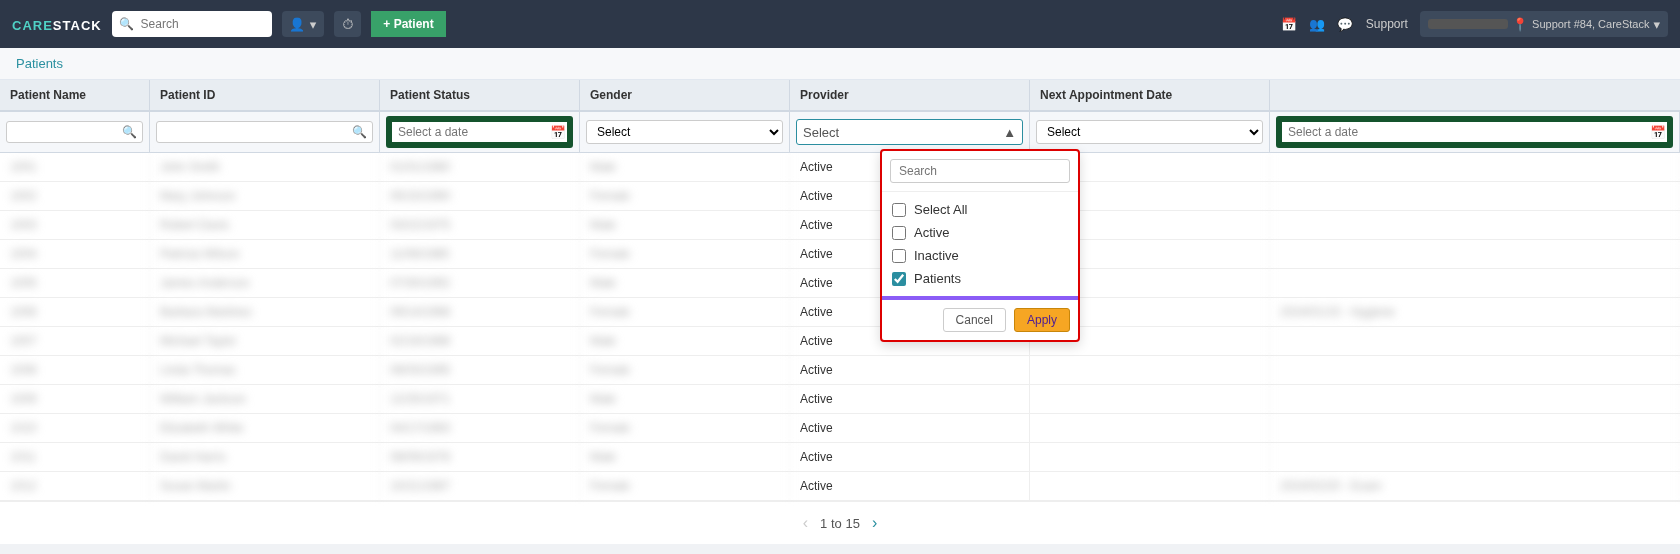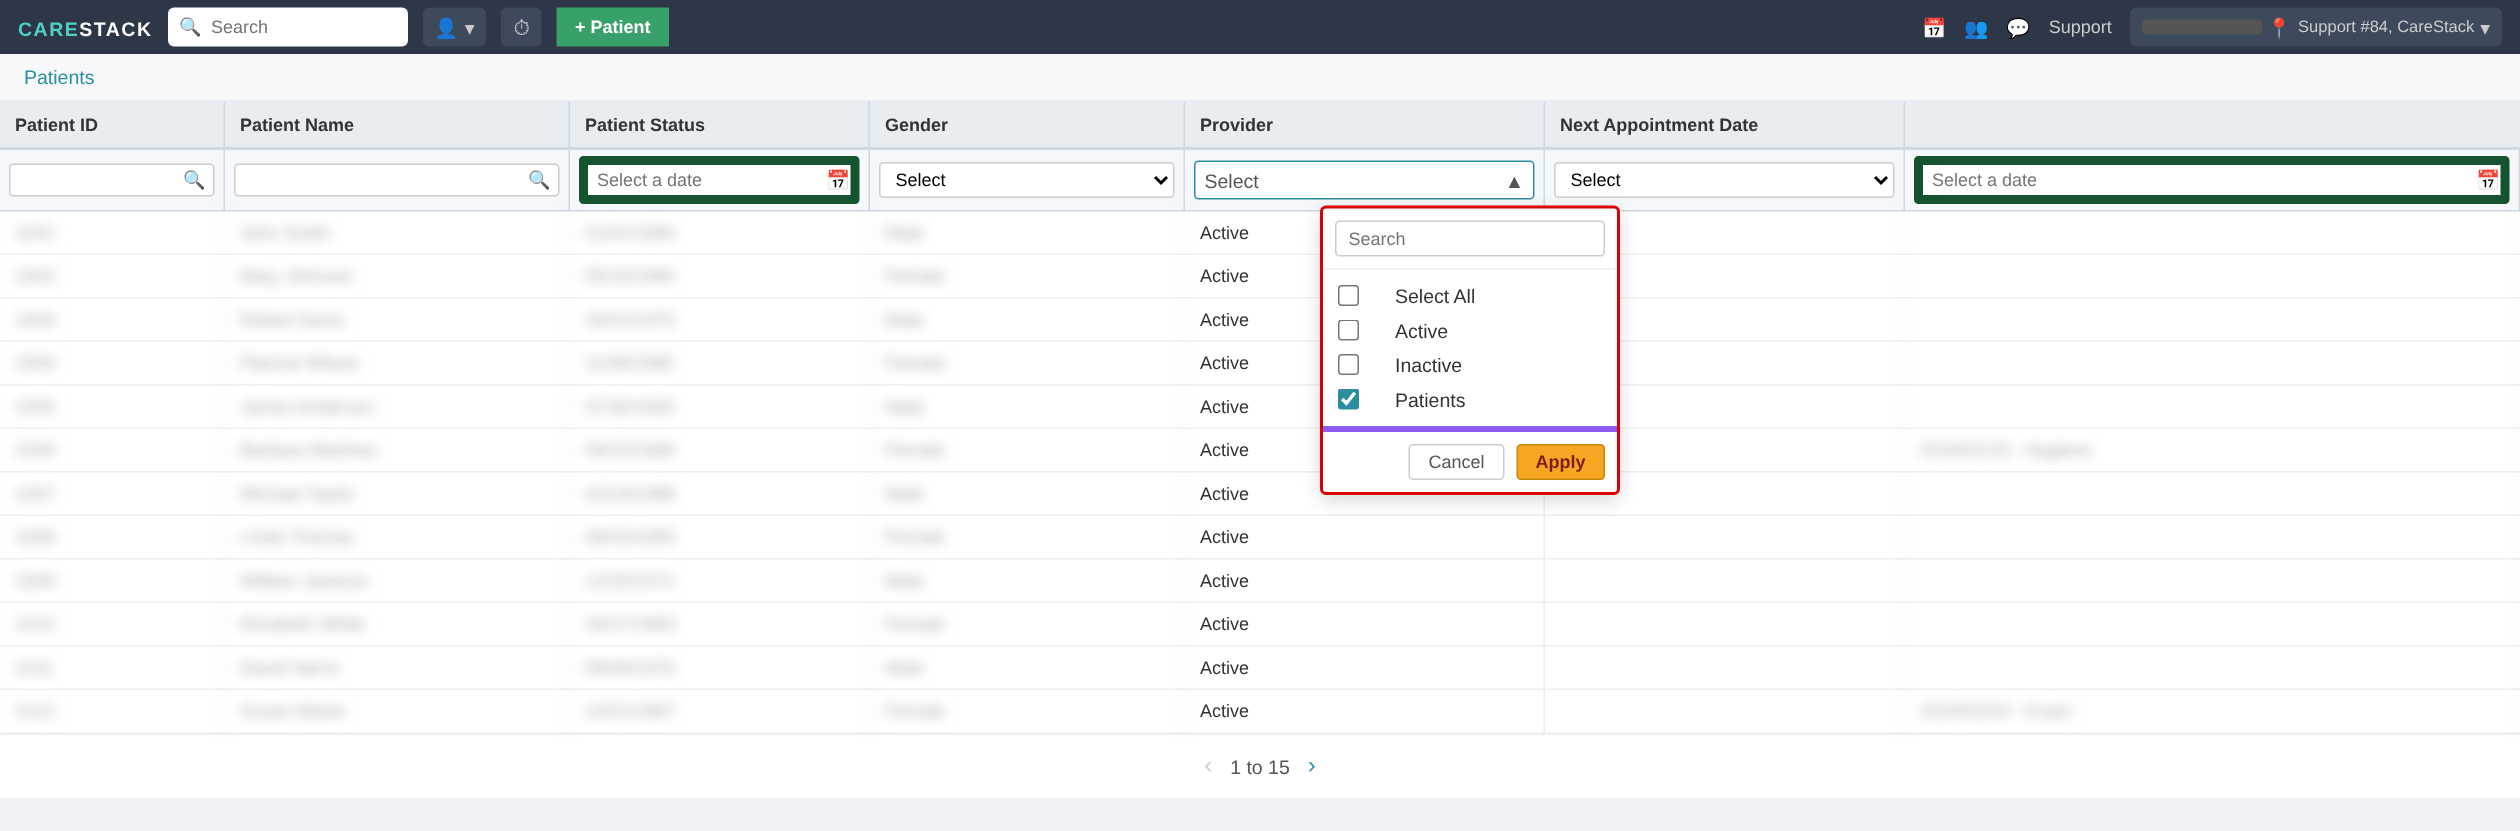--- a/index.html
+++ b/index.html
@@ -1,21 +1,21 @@
 <!DOCTYPE html>
 <html><head>
   <meta charset="utf-8">
   <style>
     * { box-sizing: border-box; margin: 0; padding: 0; font-family: Arial, sans-serif; font-size: 13px; }
     body { background: #f0f2f5; }
 
     
     .top-nav {
       background: #2d3748;
-      height: 36px;
+      height: 48px;
       display: flex;
       align-items: center;
       padding: 16px 12px;
       gap: 10px;
     }
     .logo {
       font-size: 18px;
       font-weight: bold;
       color: white;
       letter-spacing: 1px;
@@ -245,22 +245,22 @@
       border-radius: 3px;
       padding: 4px 8px;
       font-size: 12px;
       outline: none;
     }
     .dropdown-options {
       padding: 6px 8px;
     }
     .dropdown-option {
       display: flex;
-      align-items: flex-start;
-      gap: 24px;
+      align-items: flex-end;
+      gap: 8px;
       padding: 4px 2px;
       font-size: 13px;
       color: #333;
       cursor: pointer;
     }
     .dropdown-option input[type="checkbox"] {
       width: 14px;
       height: 14px;
       cursor: pointer;
     }
@@ -283,22 +283,22 @@
       cursor: pointer;
       color: #555;
     }
     .btn-apply {
       border: 1px solid #c8860a;
       background: #f6a623;
       border-radius: 3px;
       padding: 4px 12px;
       font-size: 12px;
       cursor: pointer;
-      color: #7f1d1d;
-      font-weight: bold;
+      color: #4c1d95;
+      font-weight: normal;
     }
 
     
     .data-row {
       display: grid;
       grid-template-columns: 150px 230px 200px 210px 240px 240px 1fr;
       border-bottom: 1px solid #eee;
     }
     .td {
       padding: 6px 10px;
@@ -365,22 +365,22 @@
   </div>
 </div>
 
 <div class="breadcrumb">
   <span>Patients</span>
 </div>
 
 <div class="table-container">
 
   <div class="table-header-row">
+    <div class="th">Patient Name</div>
     <div class="th">Patient ID</div>
-    <div class="th">Patient Name</div>
     <div class="th">Patient Status</div>
     <div class="th">Gender</div>
     <div class="th">Provider</div>
     <div class="th">Next Appointment Date</div>
   </div>
 
   <div class="filter-row">
 
     <div class="filter-cell">
       <div class="filter-input-icon">

